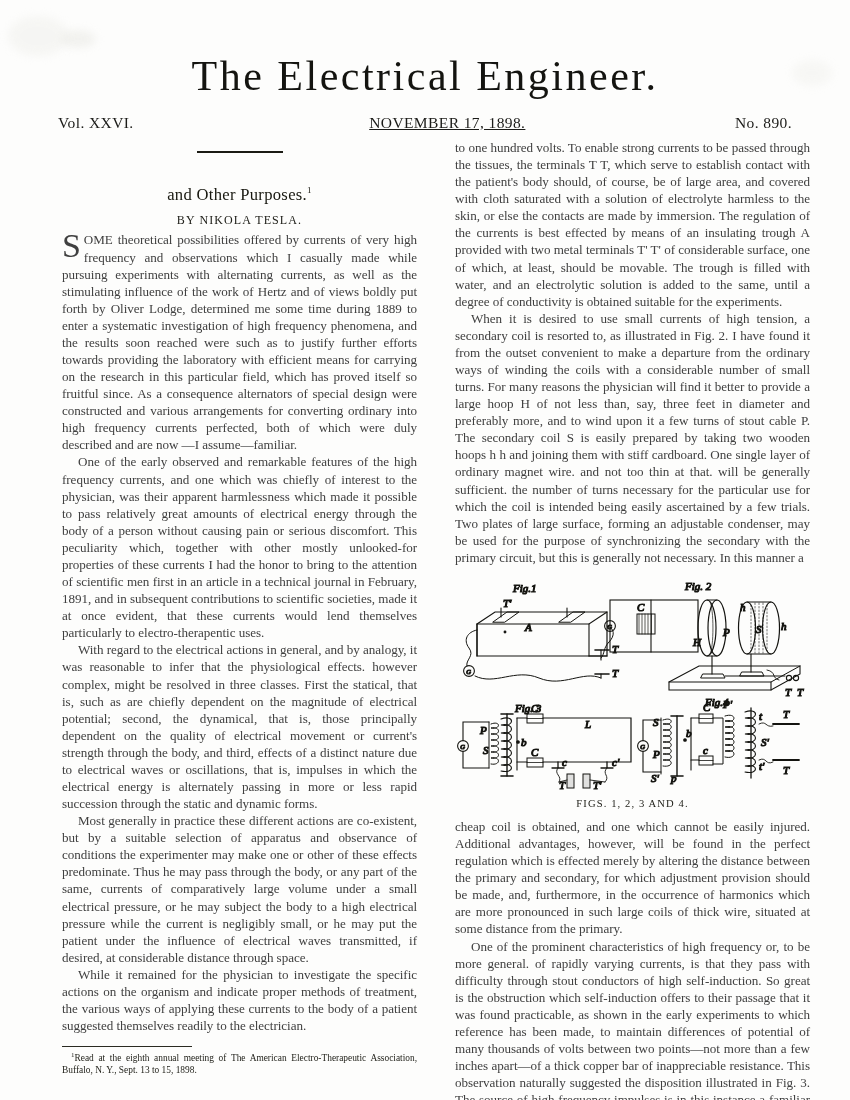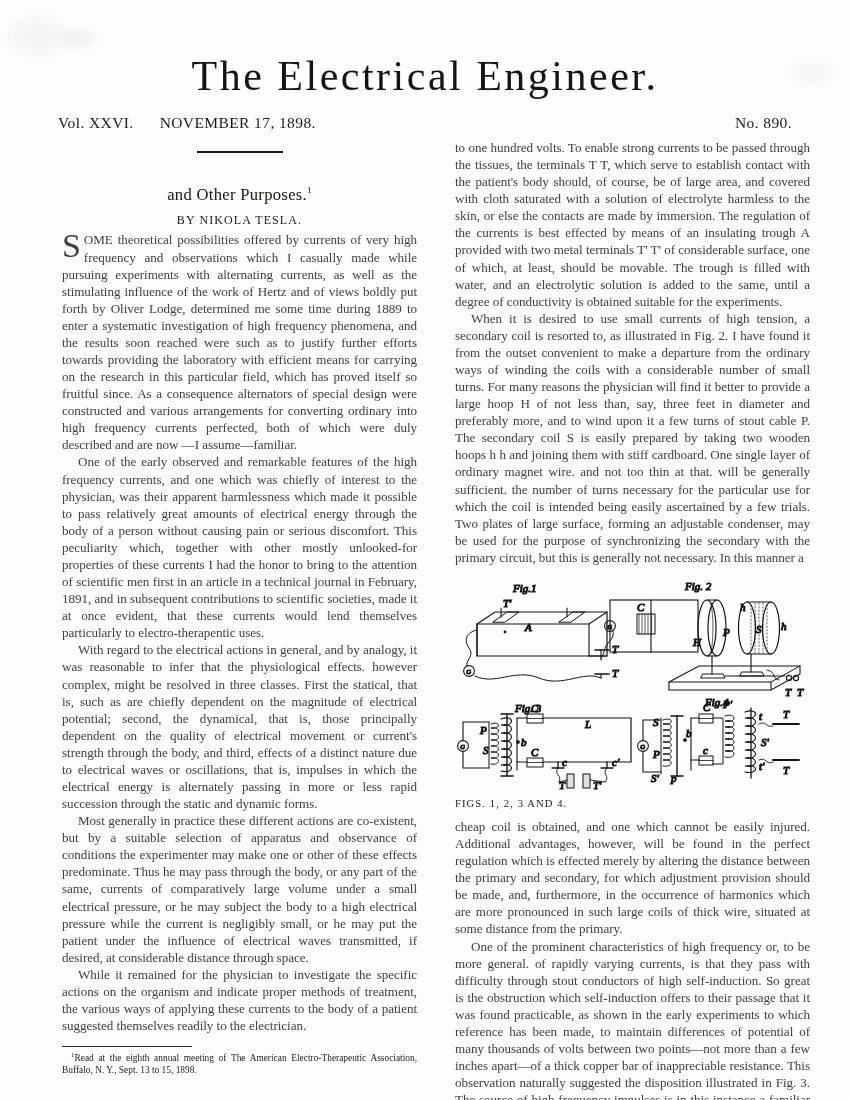--- a/index.html
+++ b/index.html
@@ -25,21 +25,21 @@
     margin:0;
     padding-top:44px;
     color:#141410;
   }
   .issue-line{
     display:flex;justify-content:space-between;align-items:baseline;
     padding:14px 58px 0 58px;
     font-size:15.5px;
     letter-spacing:.4px;
   }
-  .issue-line .mid{flex:1;padding-left:26px;}
+  .issue-line .mid{flex:1;text-align:center;padding-left:26px;text-decoration:underline;}
 
   
   .columns{
     position:absolute;top:131px;left:0;width:850px;
     display:flex;
     padding:0 0 0 0;
   }
   .col{width:355px;}
   .col-left{margin-left:62px;}
   .col-right{margin-left:38px;}
@@ -136,20 +136,21 @@
   }
   .footnote sup{font-size:7px;}
 
   
   .figblock{
     margin:12px 0 9px 0;
     width:355px;
   }
   .figsvg{display:block;width:355px;height:218px;}
   .figcaption{
+    text-align:center;
     font-size:10.6px;
     letter-spacing:1.1px;
     margin-top:2px;
     color:#23231c;
   }
   .fig-label{font-family:"Liberation Serif",serif;font-style:italic;font-size:11px;}
   text{fill:#141410;}
 </style>
 </head>
 <body>

